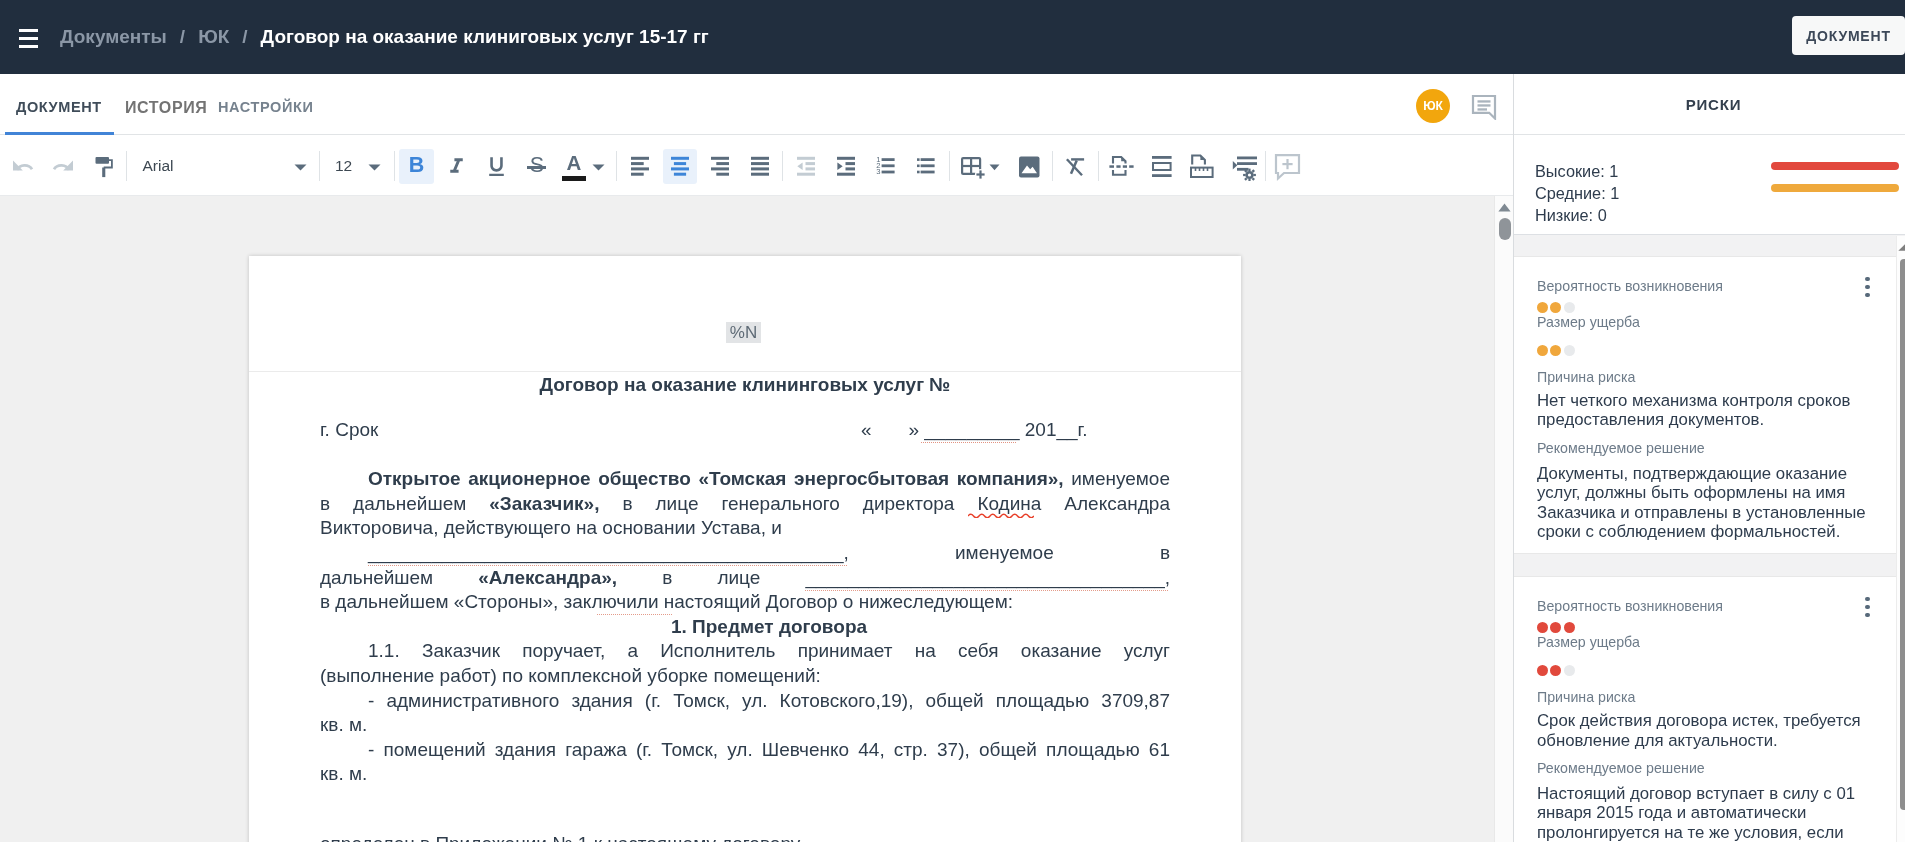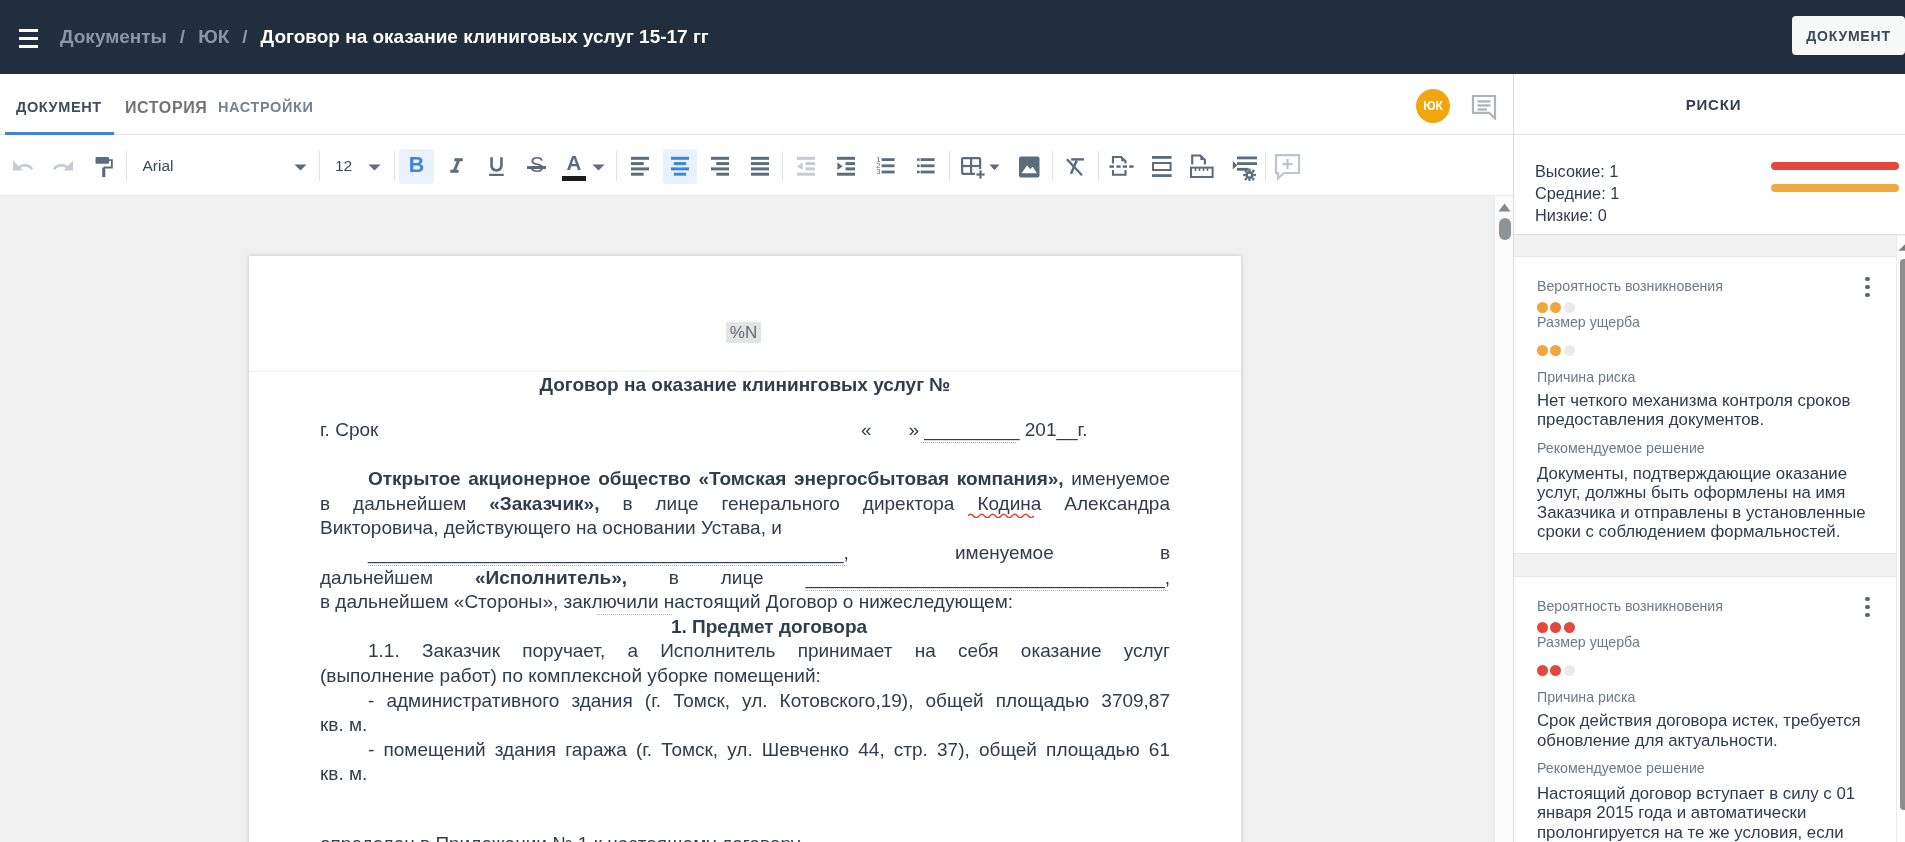--- a/index.html
+++ b/index.html
@@ -249,21 +249,21 @@
 
 <div class="abs" id="doctitle" style="left:320px;top:372.9px;width:850px;line-height:24.6px;font-size:19px;font-weight:700;color:#2f3d4c;text-align:center;">Договор на оказание клининговых услуг №</div>
 <div class="abs" style="left:320px;top:418px;line-height:24.6px;font-size:19px;color:#2f3d4c;">г. Срок</div>
 <div class="abs" style="left:861px;top:418px;line-height:24.6px;font-size:19px;color:#2f3d4c;">«&nbsp;&nbsp;&nbsp;&nbsp;&nbsp;&nbsp;&nbsp;» _________ 201__г.</div>
 
 <div class="abs" id="docbody" style="left:320px;top:467.3px;width:850px;font-size:19px;line-height:24.6px;color:#2f3d4c;">
   <div class="j"><span style="padding-left:48px;"></span><b>Открытое акционерное общество «Томская энергосбытовая компания»,</b> именуемое</div>
   <div class="j">в дальнейшем <b>«Заказчик»,</b> в лице генерального директора Кодина Александра</div>
   <div>Викторовича, действующего на основании Устава, и</div>
   <div class="j"><span style="padding-left:48px;"></span>_____________________________________________, именуемое в</div>
-  <div class="j">дальнейшем <b>«Исполнитель»,</b> в лице __________________________________,</div>
+  <div class="j">дальнейшем <b>«Александра»,</b> в лице __________________________________,</div>
   <div>в дальнейшем «Стороны», заключили настоящий Договор о нижеследующем:</div>
   <div style="text-align:center;font-weight:700;"><span style="padding-left:48px;"></span>1. Предмет договора</div>
   <div class="j"><span style="padding-left:48px;"></span>1.1. Заказчик поручает, а Исполнитель принимает на себя оказание услуг</div>
   <div>(выполнение работ) по комплексной уборке помещений:</div>
   <div class="j"><span style="padding-left:48px;"></span>- административного здания (г. Томск, ул. Котовского,19), общей площадью 3709,87</div>
   <div>кв. м.</div>
   <div class="j"><span style="padding-left:48px;"></span>- помещений здания гаража (г. Томск, ул. Шевченко 44, стр. 37), общей площадью 61</div>
   <div>кв. м.</div>
 </div>
 <div class="abs" style="left:320px;top:832.2px;width:850px;font-size:19px;line-height:24.6px;color:#2f3d4c;">определен в Приложении № 1 к настоящему договору.</div>

